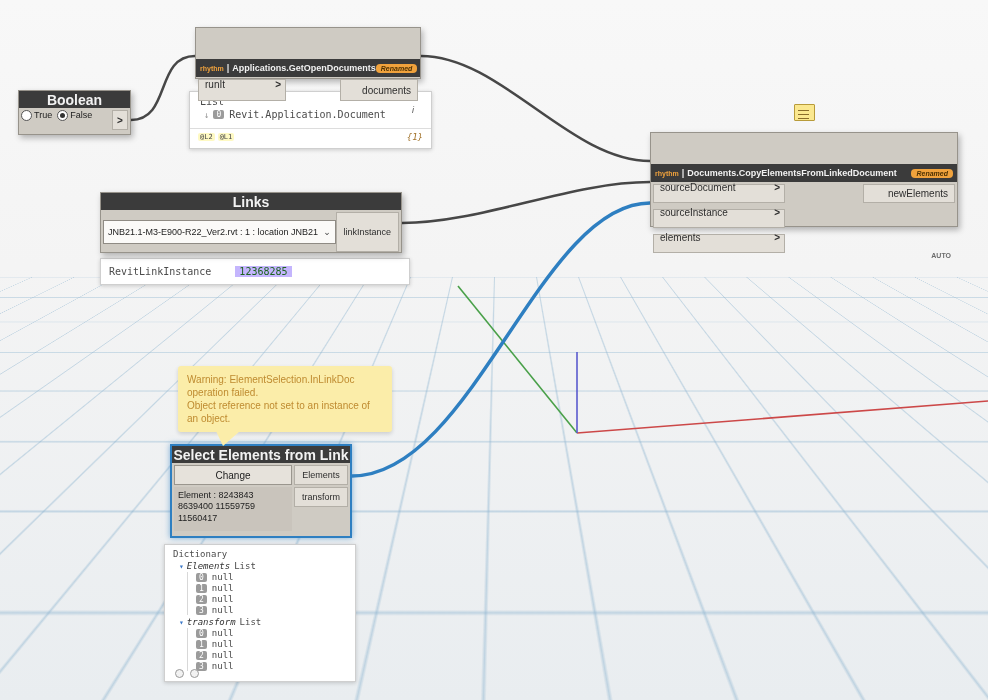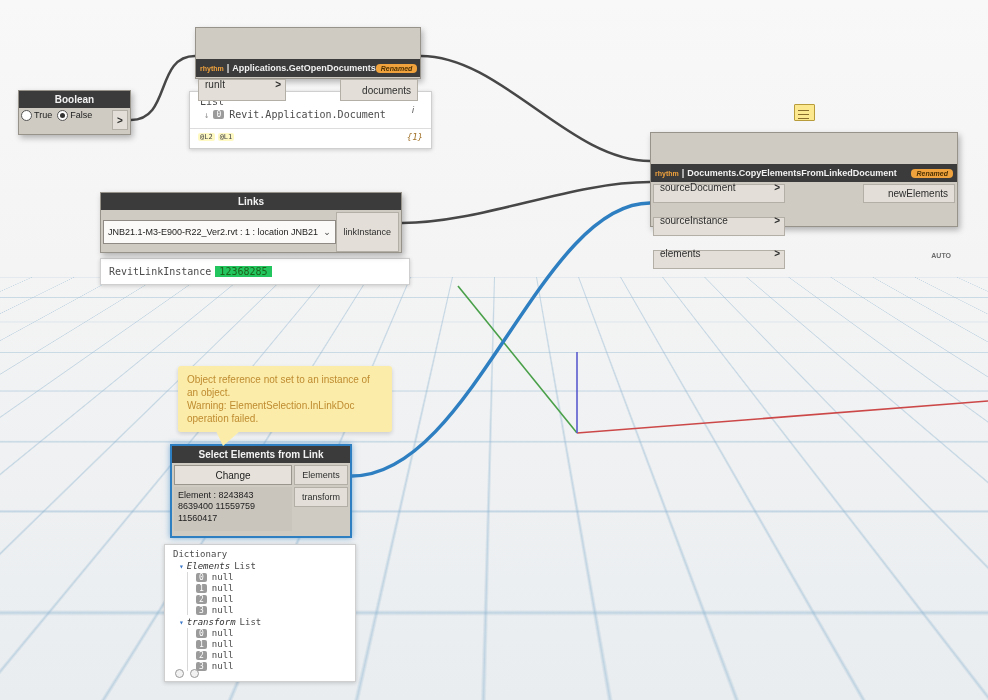--- a/index.html
+++ b/index.html
@@ -19,21 +19,21 @@
     transform:perspective(430px) rotateX(64deg);
     z-index:0;
   }
   svg.overlay{position:absolute;left:0;top:0;z-index:1;pointer-events:none;}
   
   .node{
     position:absolute;background:#cfcbc3;border:1px solid #97938b;
     box-shadow:2px 3px 6px rgba(0,0,0,.28);z-index:3;box-sizing:border-box;
   }
   .node-header{
-    background:#3b3b3b;color:#f2f2f2;font-weight:bold;font-size:10px;
+    background:#3b3b3b;color:#f2f2f2;font-weight:bold;font-size:14px;
     height:17px;display:flex;align-items:center;justify-content:center;white-space:nowrap;
   }
   .node-header.rh{justify-content:flex-start;padding:0 4px;font-size:9px;height:18px;margin-top:31px;}
   .pkg{color:#f0a23c;font-size:7px;font-weight:bold;}
   .pkg::after{content:"|";color:#e8e8e8;font-size:9px;margin:0 3px 0 3px;}
   .badge{
     background:#f0a23c;color:#4d3000;font-size:7px;font-style:italic;font-weight:bold;
     border-radius:4px;padding:1px 5px;margin-left:auto;
   }
   .node-body{display:flex;align-items:stretch;padding:2px;}
@@ -67,21 +67,21 @@
   }
   .ibadge{
     background:#9b9b9b;color:#fff;font-size:8px;border-radius:2px;
     padding:0 3px;margin-right:5px;font-family:"DejaVu Sans Mono",monospace;flex:none;
   }
   .lrow{display:flex;align-items:center;padding:2px 6px 2px 14px;}
   .larrow{color:#9a9a9a;margin-right:4px;font-size:9px;}
   .lfoot{border-top:1px solid #ddd;display:flex;align-items:center;padding:3px 8px;margin-top:6px;}
   .lvl{background:#fef9c3;color:#444;font-size:7px;border-radius:2px;padding:0 2px;margin-right:3px;}
   .count{margin-left:auto;font-style:italic;color:#a3742c;font-size:9px;}
-  .greenval{background:#22c55e;color:#1c641c;padding:0 4px;margin-left:4px;}
+  .greenval{background:#c4b5fd;color:#1c641c;padding:0 4px;margin-left:24px;}
   
   .dict{font-size:9px;padding:4px 6px 14px 8px;}
   .grp-head{display:flex;align-items:center;margin:2px 0 0 6px;}
   .exp{color:#3b78c8;font-size:8px;margin-right:3px;}
   .key{font-style:italic;color:#333;margin-right:4px;}
   .items{margin-left:14px;border-left:1px solid #d8d8d8;padding-left:8px;}
   .drow{display:flex;align-items:center;margin:1px 0;}
   .dict-foot{position:absolute;left:10px;bottom:3px;display:flex;gap:6px;}
   .circle{width:7px;height:7px;border:1px solid #999;border-radius:50%;background:#f2f2f2;display:inline-block;}
   
@@ -201,21 +201,21 @@
 
   <div class="note"></div>
 
   <div class="node" style="left:650px;top:132px;width:308px;height:95px">
     <div class="node-header rh">
       <span class="pkg">rhythm</span>
       <span>Documents.CopyElementsFromLinkedDocument</span>
       <span class="badge">Renamed</span>
     </div>
     <div class="node-body" style="height:63px;">
-      <div style="display:flex;flex-direction:column;gap:14px;width:132px">
+      <div style="display:flex;flex-direction:column;gap:6px;width:132px">
         <div class="port in" style="height:19px">
           <span>sourceDocument</span>
           <span class="chev">&gt;</span>
         </div>
         <div class="port in" style="height:19px">
           <span>sourceInstance</span>
           <span class="chev">&gt;</span>
         </div>
         <div class="port in" style="height:19px">
           <span>elements</span>
@@ -227,22 +227,22 @@
           <span>newElements</span>
         </div>
       </div>
     </div>
     <div class="lacing">
       <span>AUTO</span>
     </div>
   </div>
 
   <div class="warning">
+    <div>Warning: ElementSelection.InLinkDoc operation failed.</div>
     <div>Object reference not set to an instance of an object.</div>
-    <div>Warning: ElementSelection.InLinkDoc operation failed.</div>
   </div>
 
   <div class="node selected" style="left:170px;top:444px;width:182px;height:94px">
     <div class="node-header">
       <span>Select Elements from Link</span>
     </div>
     <div style="display:flex;padding:2px 2px 0 2px;height:22px;box-sizing:border-box">
       <div class="btn" style="flex:1;margin-right:2px">
         <span>Change</span>
       </div>

